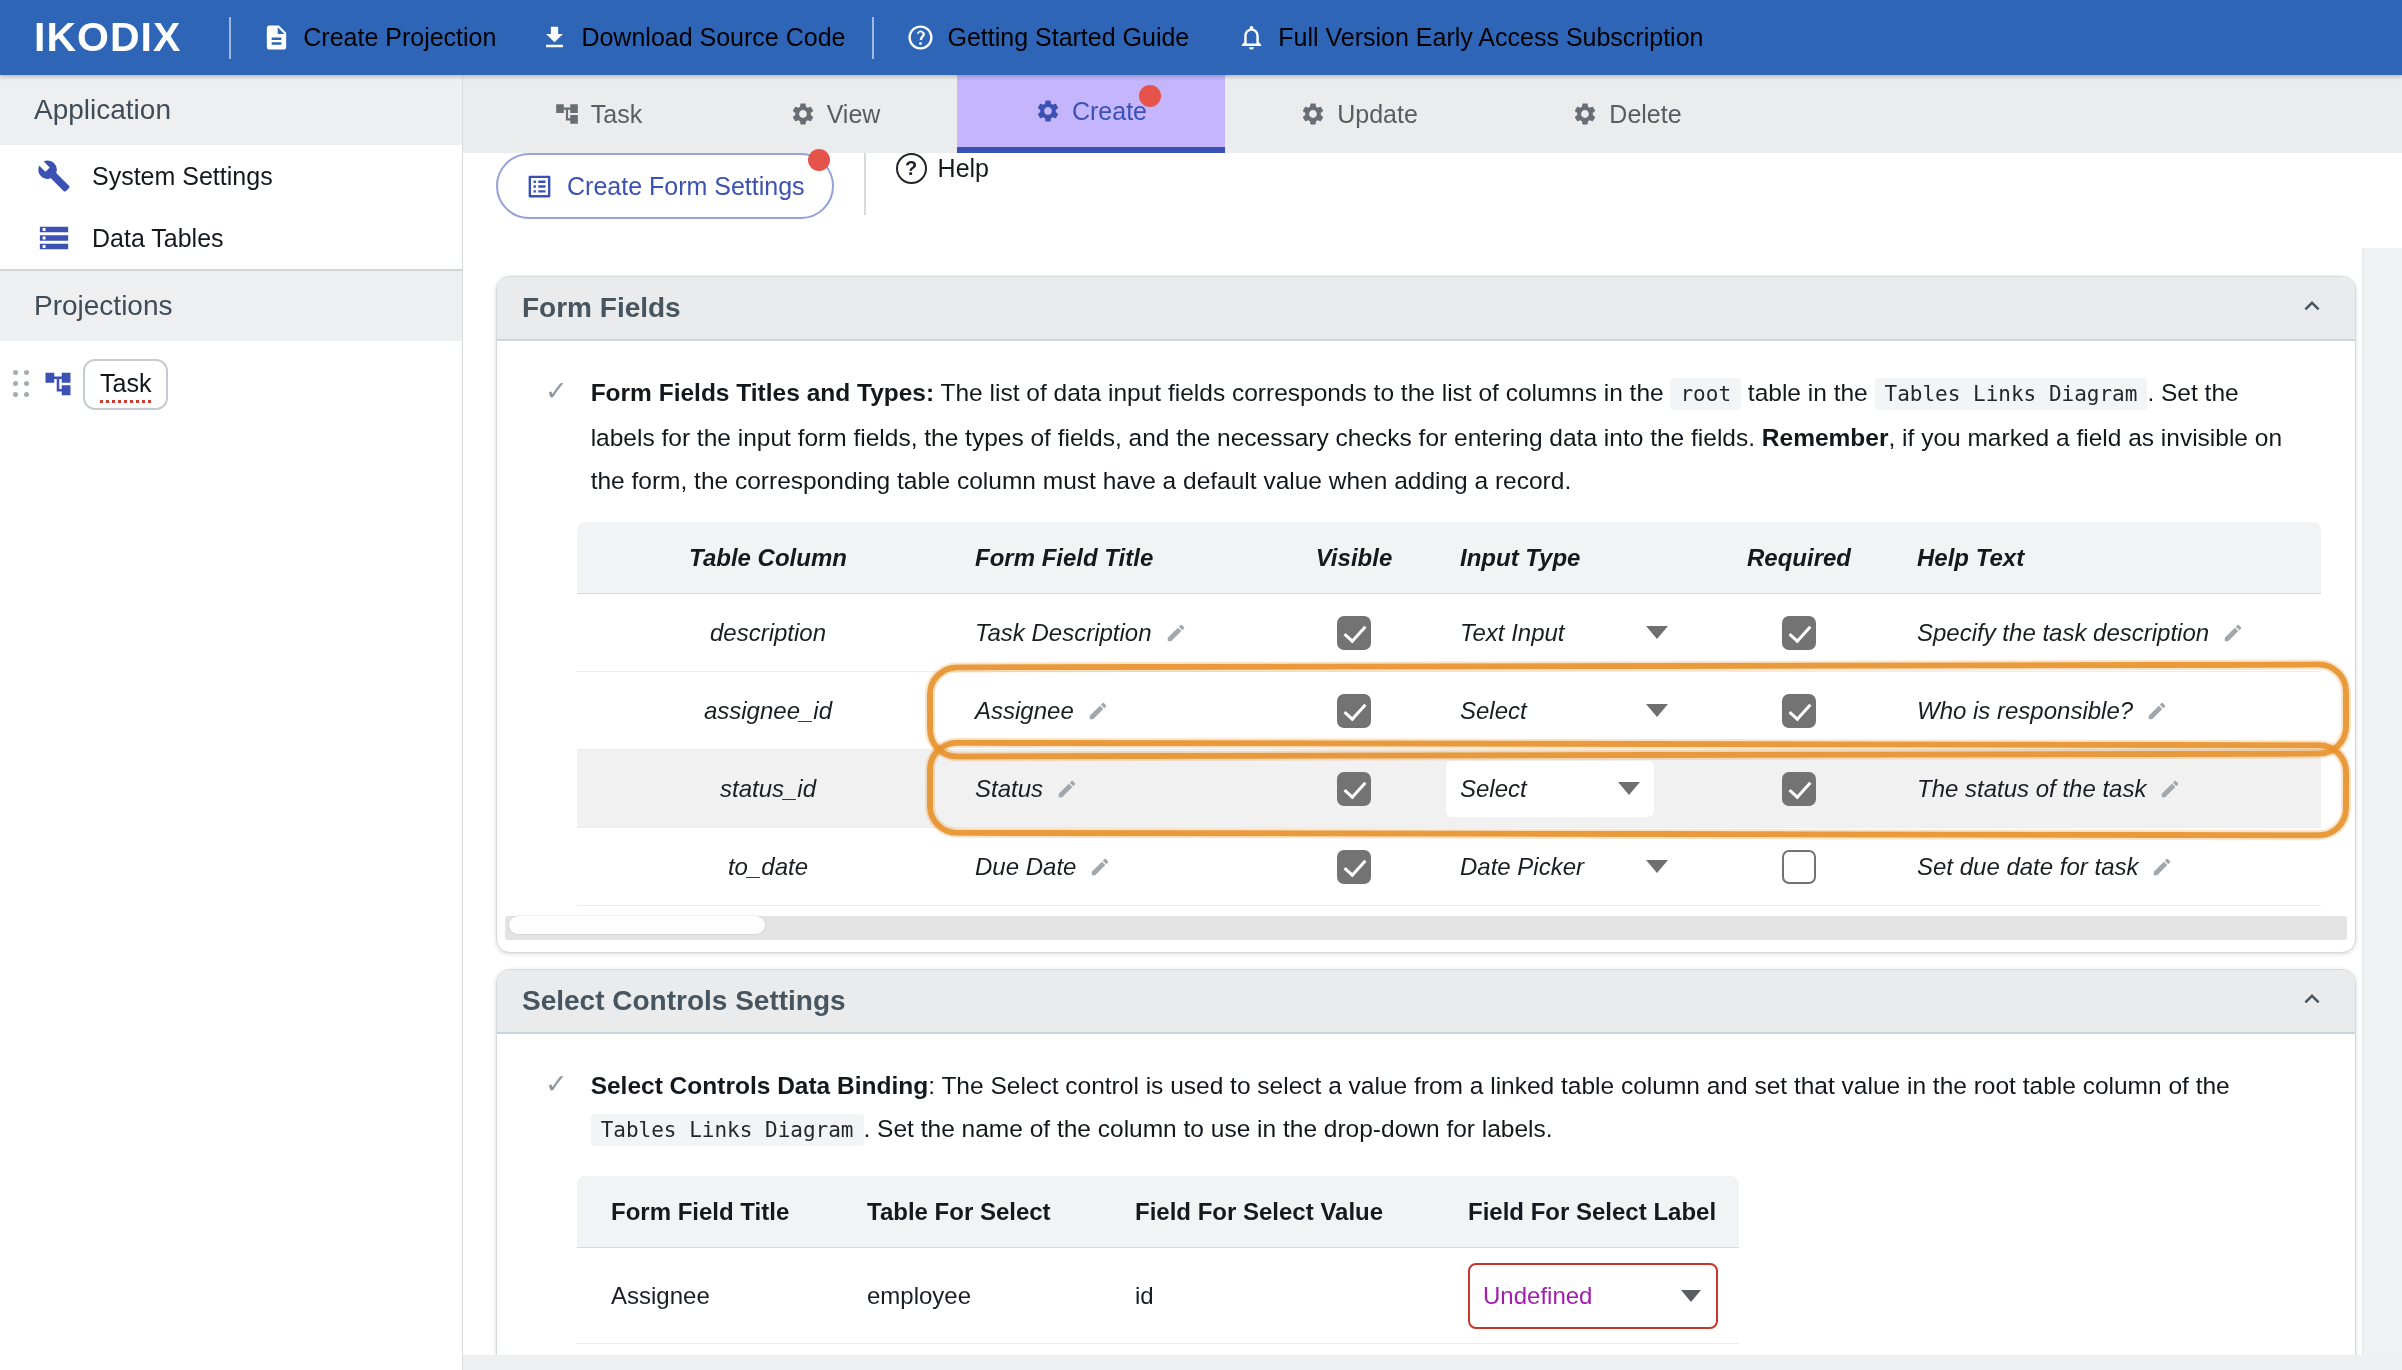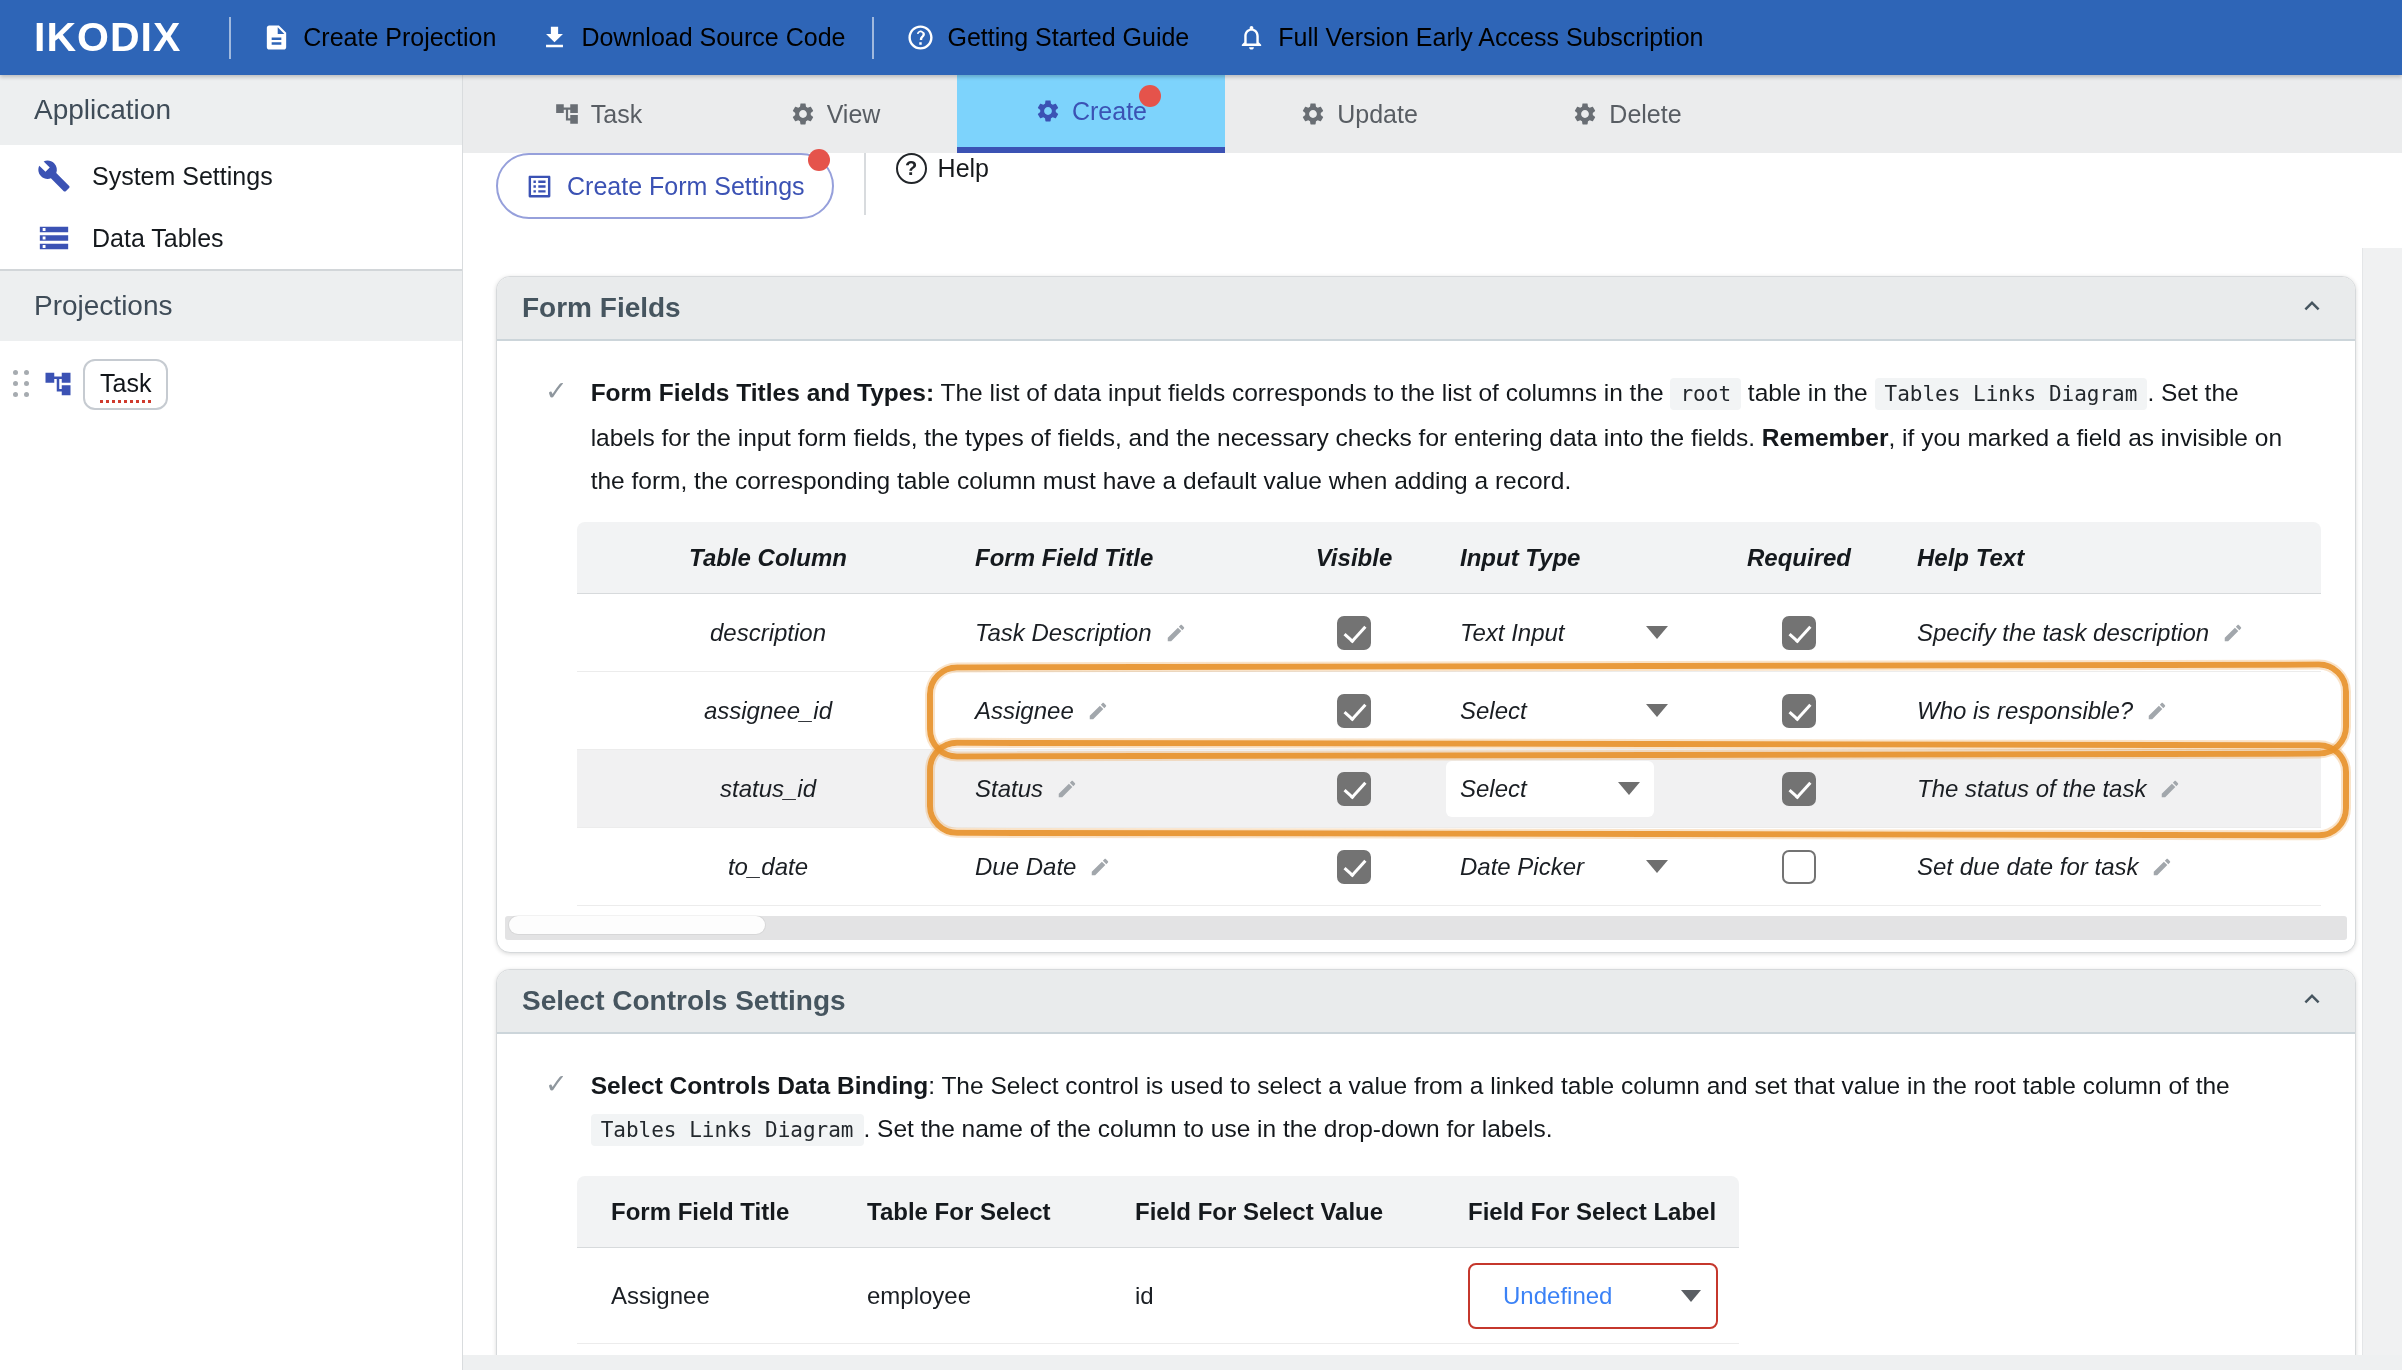--- a/index.html
+++ b/index.html
@@ -35,21 +35,21 @@
   .proj-item svg { width:30px; height:30px; fill:var(--accent,#3b52b4); }
   .proj-box { border:2px solid #c6cbd1; border-radius:12px; padding:8px 15px 10px; background:#fff; }
   .proj-text { font-size:25px; color:#101419; border-bottom:3px dotted #cf3a2d; padding-bottom:3px; }
 
   
   .tabbar { height:78px; background:#ebeced; display:flex; padding-left:20px; }
   .tab { display:flex; align-items:center; justify-content:center; gap:11px; font-size:25px;
     font-weight:500; color:#585d63; cursor:pointer; position:relative; }
   .tab svg { width:26px; height:26px; fill:#696e74; }
   .tw1{width:230px;} .tw2{width:244px;} .tw3{width:268px;} .tw4{width:268px;} .tw5{width:268px;}
-  .tab.active { background:#7dd3fc; color:var(--accent,#3b52b4); border-bottom:6px solid var(--accent,#3b52b4); }
+  .tab.active { background:#c4b5fd; color:var(--accent,#3b52b4); border-bottom:6px solid var(--accent,#3b52b4); }
   .tab.active svg { fill:var(--accent,#3b52b4); }
   .dot { position:absolute; width:22px; height:22px; border-radius:50%; background:var(--badge,#e5534b); }
   .tab .dot { top:10px; right:64px; }
 
   
   .toolbar { height:95px; background:#fff; display:flex; align-items:flex-start; padding-left:33px; }
   .cfs-btn { position:relative; height:66px; display:flex; align-items:center; gap:13px;
     border:2px solid #96a0db; border-radius:33px; padding:0 27px; background:#fff;
     color:var(--accent,#3b52b4); font-size:25px; font-weight:500; cursor:pointer; }
   .cfs-btn svg { width:29px; height:29px; fill:var(--accent,#3b52b4); }
@@ -107,22 +107,22 @@
     box-shadow:0 0 0 1px rgba(0,0,0,.05); }
 
   
   .t2 { margin:24px 0 0 80px; width:1162px; font-size:24px; }
   .t2-head, .t2-row { display:grid; grid-template-columns:290px 268px 333px 271px; align-items:center; }
   .t2-head { height:72px; background:#f2f3f4; border-radius:8px 8px 0 0; font-weight:700;
     color:#15191d; border-bottom:1px solid #d7dadc; }
   .t2-row { height:96px; background:#fff; border-bottom:1px solid #ececec; color:#1a1e23; }
   .p34 { padding-left:34px; }
   .undef { width:250px; height:66px; border:2.5px solid var(--error,#c5372c); border-radius:8px;
-    display:flex; align-items:center; justify-content:space-between; padding:0 15px 0 33px;
-    color:#3b82f6; background:#fff; cursor:pointer; }
+    display:flex; align-items:center; justify-content:space-between; padding:0 15px 0 13px;
+    color:#a21caf; background:#fff; cursor:pointer; }
   .caret-sm { width:0; height:0; border-left:10px solid transparent; border-right:10px solid transparent;
     border-top:12px solid #5a5e63; }
 
   
   .vscrollbar { position:absolute; top:173px; right:0; width:40px; height:1107px;
     background:#f0f1f2; border-left:1px solid #e4e6e8; cursor:pointer; }
   .bottom-strip { position:absolute; left:0; right:0; bottom:0; height:15px; background:#eef0f1; z-index:20; }
 </style>
 </head>
 <body>

